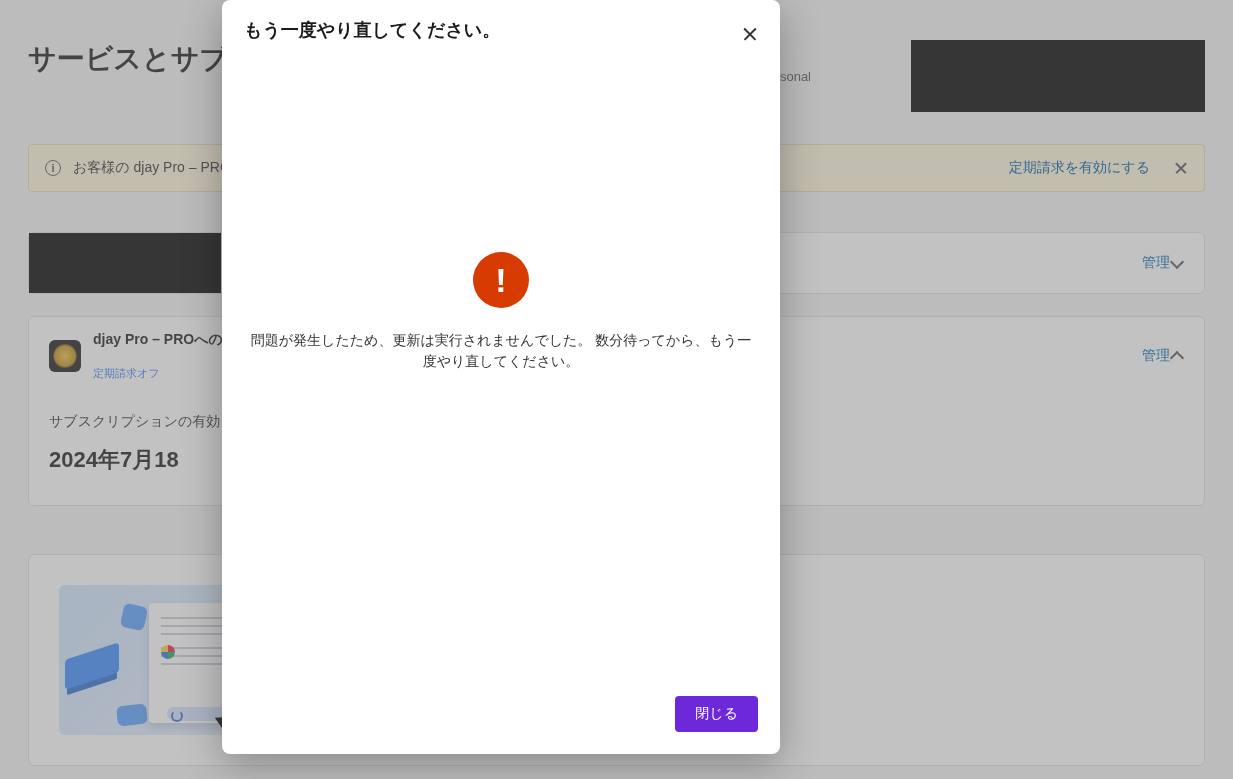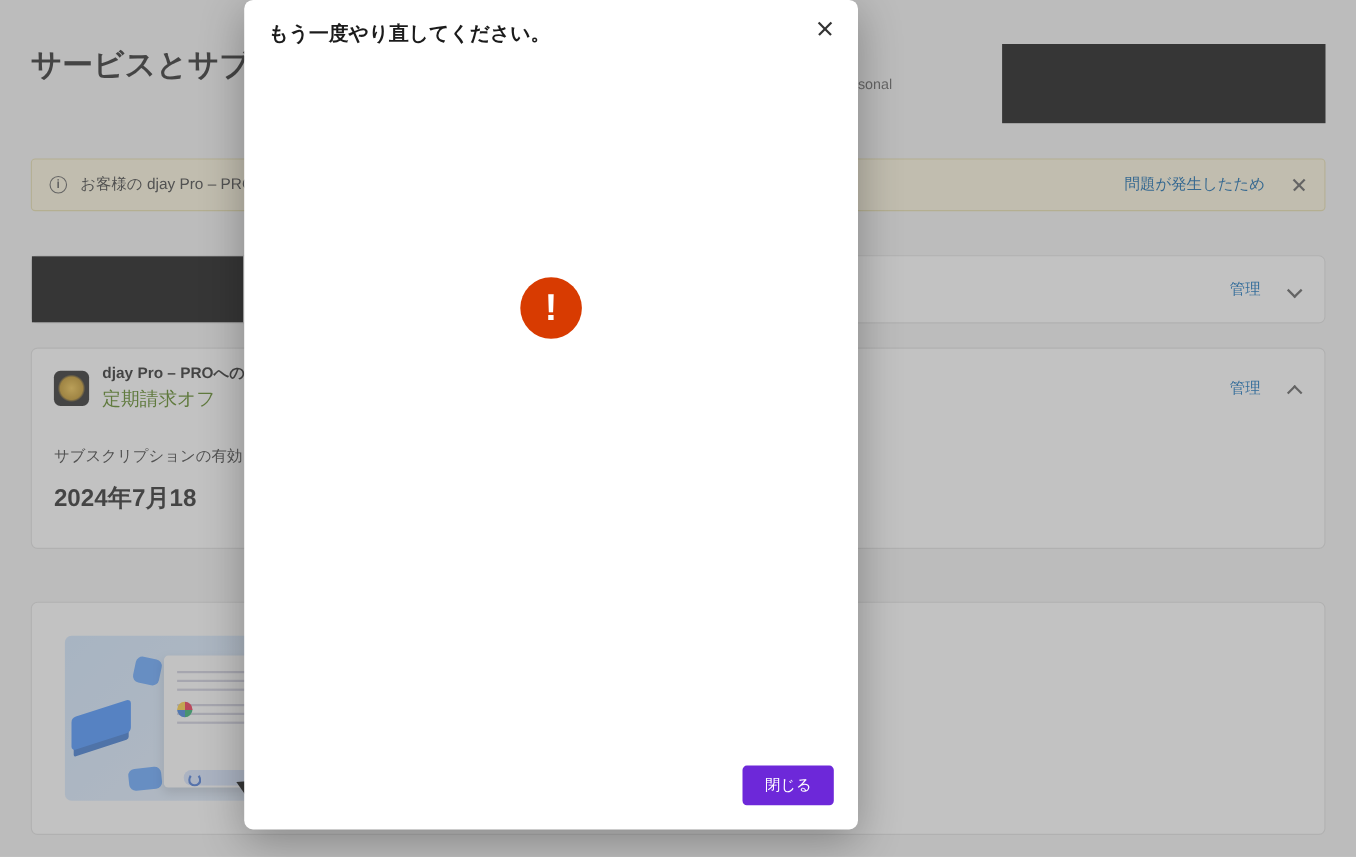--- a/index.html
+++ b/index.html
@@ -110,21 +110,21 @@
     display: flex;
     align-items: center;
     justify-content: space-between;
     padding: 0 20px 0 0;
     height: 60px;
   }
   .black-box-2 {
     width: 192px; height: 60px; background: #000;
   }
   .sub-actions {
-    display: flex; align-items: center; gap: 24px;
+    display: flex; 
   }
   .manage-link {
     color: #0067b8; font-size: 14px; cursor: pointer;
   }
   .chev {
     width: 14px; height: 14px; position: relative;
   }
   .chev::before {
     content: "";
     position: absolute;
@@ -150,21 +150,21 @@
   }
   .sub2-left {
     display: flex; align-items: center; gap: 12px;
   }
   .app-icon {
     width: 32px; height: 32px; border-radius: 6px;
     background: radial-gradient(circle at center, #f0c040 0%, #c0901a 45%, #1a1a1a 55%);
     flex-shrink: 0;
   }
   .sub2-title { font-size: 14px; font-weight: 600; }
-  .sub2-subtitle { font-size: 17px; color: #4d7c0f; margin-top: 2px; }
+  .sub2-subtitle { font-size: 11px; color: #3b82f6; margin-top: 17px; }
   .sub2-body {
     padding: 4px 20px 30px 20px;
   }
   .sub2-label { font-size: 14px; color: #333; margin-top: 14px; }
   .sub2-date { font-size: 22px; font-weight: 600; margin-top: 14px; }
 
   .promo-card {
     margin: 48px 28px 0 28px;
     background: #fff;
     border: 1px solid #e0e0e0;
@@ -236,21 +236,21 @@
   .dialog {
     position: absolute;
     left: 222px; top: 0;
     width: 558px; height: 754px;
     background: #fff;
     border-radius: 8px;
     box-shadow: 0 10px 40px rgba(0,0,0,0.3);
     display: flex; flex-direction: column;
   }
   .dialog-header {
-    display: flex; justify-content: space-between; align-items: flex-start;
+    display: flex; justify-content: space-between; align-items: flex-end;
     padding: 18px 22px 0 22px;
   }
   .dialog-title { font-size: 18px; font-weight: 600; }
   .dialog-close {
     width: 16px; height: 16px; position: relative; cursor: pointer;
   }
   .dialog-close::before, .dialog-close::after {
     content:""; position:absolute; left:50%; top:50%;
     width:16px; height:1.5px; background:#333;
   }
@@ -303,21 +303,21 @@
       <div class="black-box-1"></div>
     </div>
   </div>
 
   <div class="notice-bar">
     <div class="notice-left">
       <span class="info-icon"></span>
       <span>お客様の djay Pro – PRO</span>
     </div>
     <div class="notice-right">
-      <span class="notice-link">問題が発生したため</span>
+      <span class="notice-link">定期請求を有効にする</span>
       <span class="notice-close"></span>
     </div>
   </div>
 
   <div class="sub-card">
     <div class="sub-header">
       <div class="black-box-2"></div>
       <div class="sub-actions">
         <span class="manage-link">管理</span>
         <span class="chev"></span>
@@ -366,19 +366,20 @@
 
   <div class="dialog">
     <div class="dialog-header">
       <div class="dialog-title">もう一度やり直してください。</div>
       <div class="dialog-close"></div>
     </div>
     <div class="dialog-body">
       <div class="err-icon">
           <span>!</span>
         </div>
+      <div class="err-desc">問題が発生したため、更新は実行されませんでした。 数分待ってから、もう一度やり直してください。</div>
     </div>
     <div class="dialog-footer">
       <button class="close-btn">閉じる</button>
     </div>
   </div>
 
 </div>
 
 </body></html>

